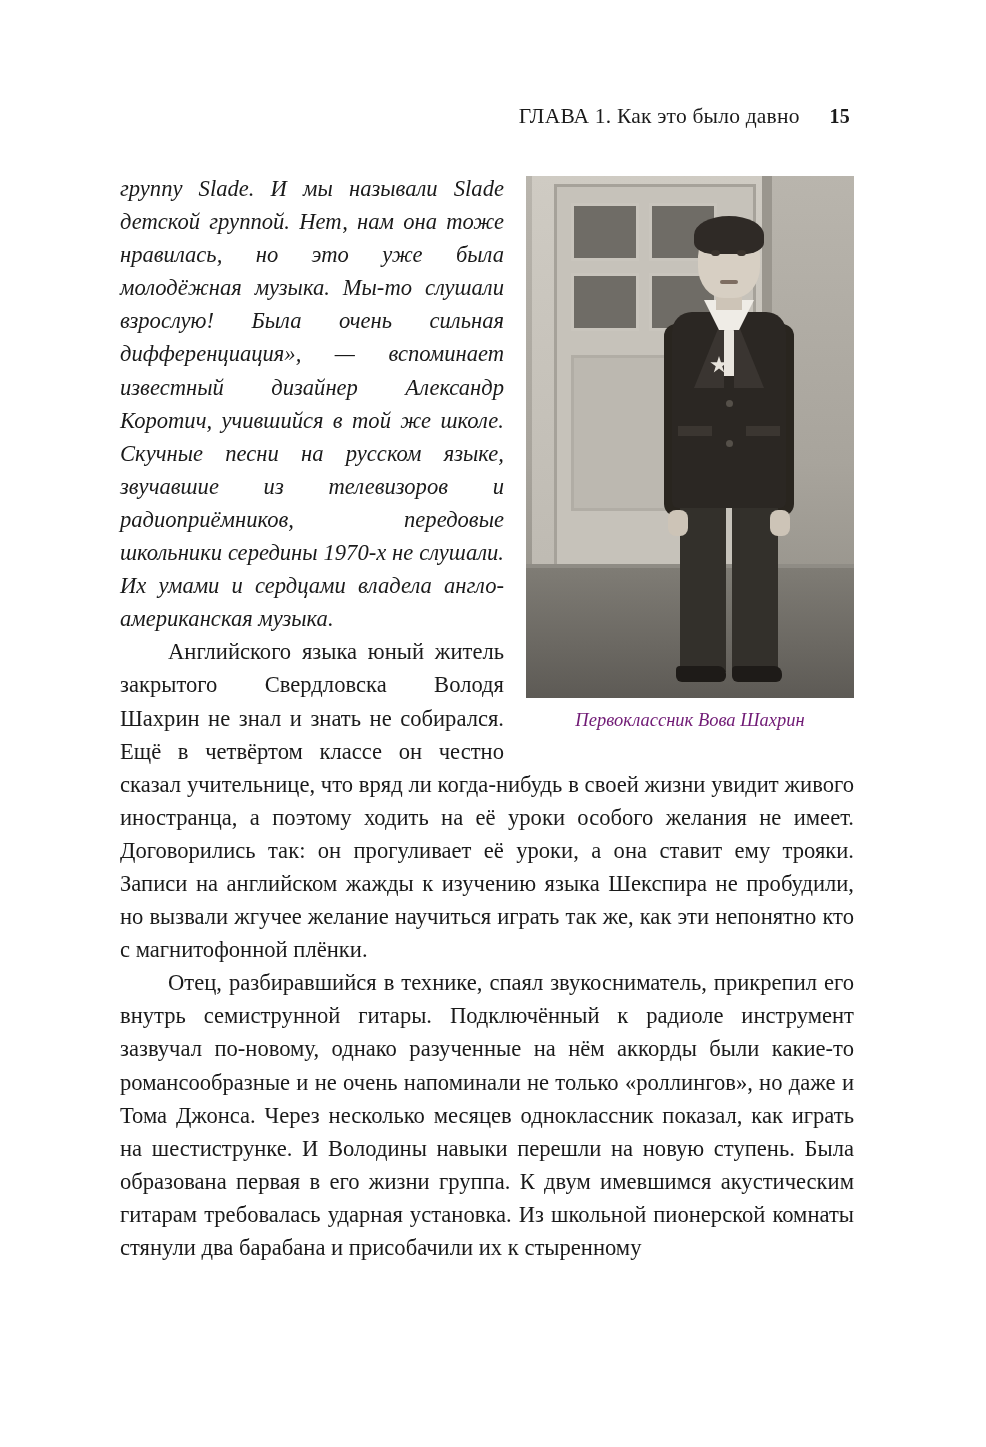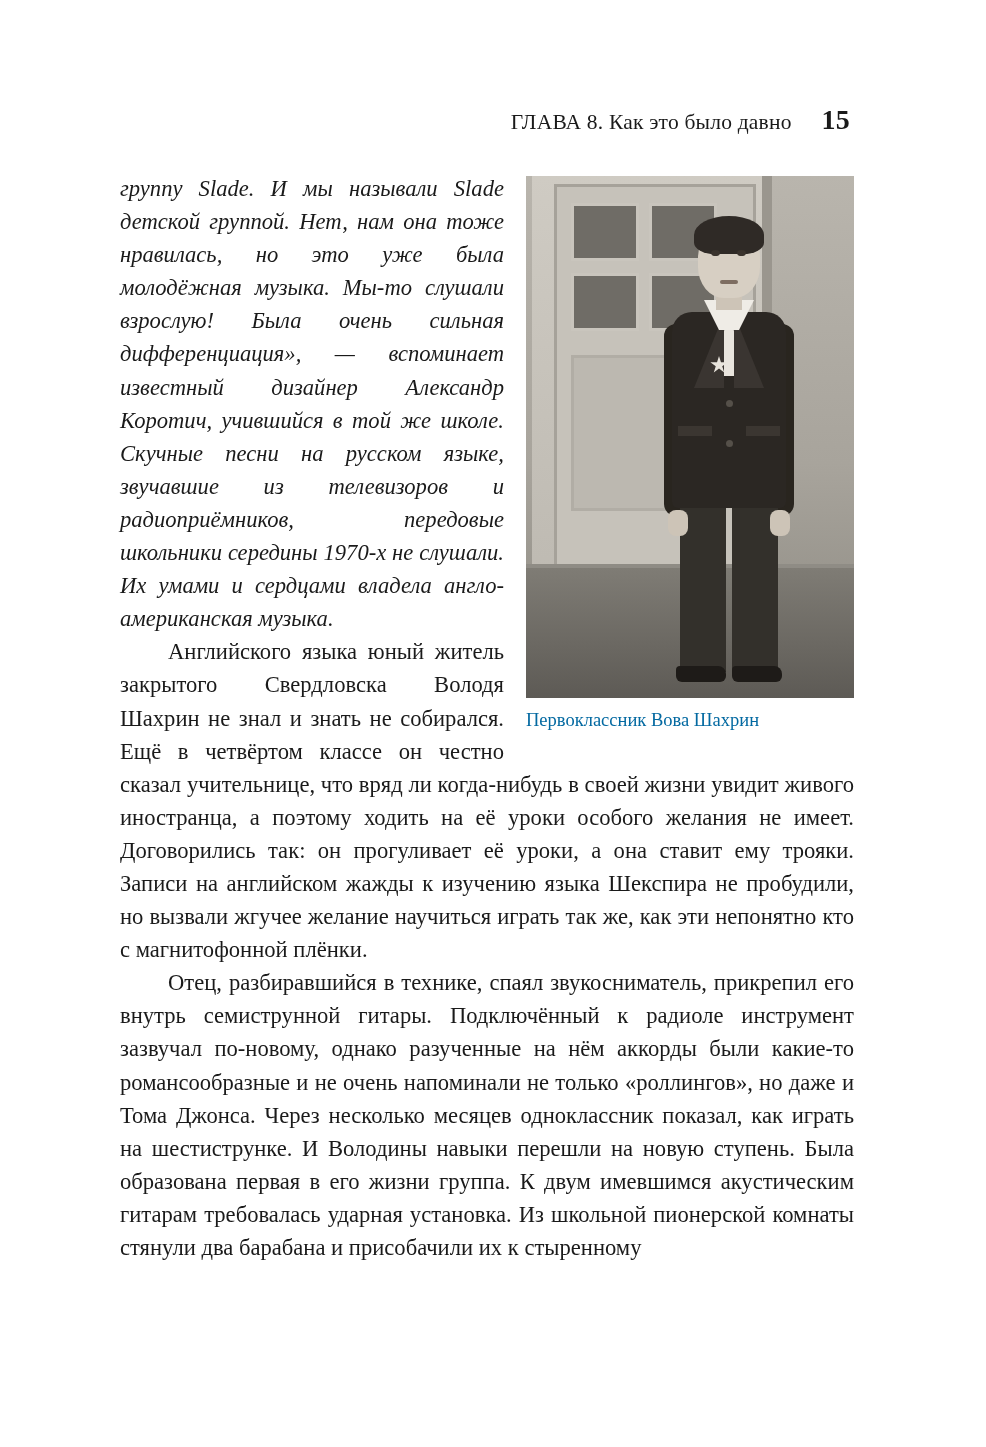--- a/index.html
+++ b/index.html
@@ -29,21 +29,21 @@
     width: 730px;
     text-align: right;
     font-size: 21.5px;
     letter-spacing: 0.2px;
   }
   .running-head .chapter {
     font-family: "Liberation Serif", serif;
   }
   .running-head .pageno {
     font-weight: bold;
-    font-size: 28px;
+    font-size: 20px;
     margin-left: 30px;
   }
 
   .content {
     position: absolute;
     left: 120px;
     top: 172px;
     width: 734px;
   }
 
@@ -178,43 +178,45 @@
   .boy .legL { left: 26px; }
   .boy .legR { left: 78px; }
   .boy .shoeL, .boy .shoeR {
     position: absolute; top: 478px; width: 50px; height: 16px; background: #1e1b18; border-radius: 4px 8px 6px 6px;
   }
   .boy .shoeL { left: 22px; }
   .boy .shoeR { left: 78px; }
 
   .caption {
     width: 328px;
+    text-align: center;
+    font-style: italic;
     font-size: 18.5px;
     margin-top: 12px;
-    color: #0369a1;
+    color: #701a75;
   }
 
   p {
     margin: 0;
     font-size: 22.6px;
     line-height: 1.465;
     text-align: justify;
     text-indent: 48px;
     hyphens: manual;
   }
   p.noindent { text-indent: 0; font-style: italic; }
   .clearer { clear: both; }
 </style>
 </head>
 <body>
 
 <div class="page">
 
   <div class="running-head">
-    <span class="chapter">ГЛАВА 8. Как это было давно</span><span class="pageno">15</span>
+    <span class="chapter">ГЛАВА 1. Как это было давно</span><span class="pageno">15</span>
   </div>
 
   <div class="content">
 
     <div class="figure">
       <div class="photo">
         <div class="wall"></div>
         <div class="doorframe">
           <div class="door">
             <div class="pane p1"></div>

